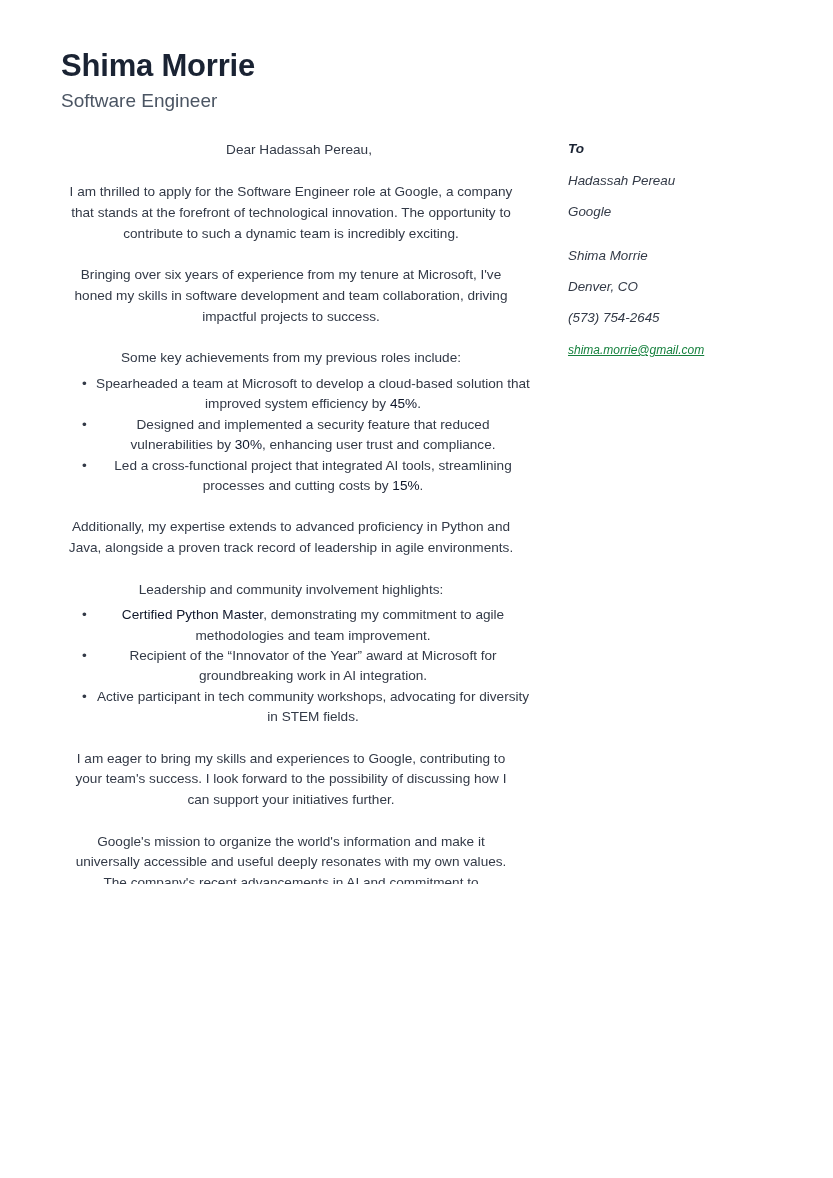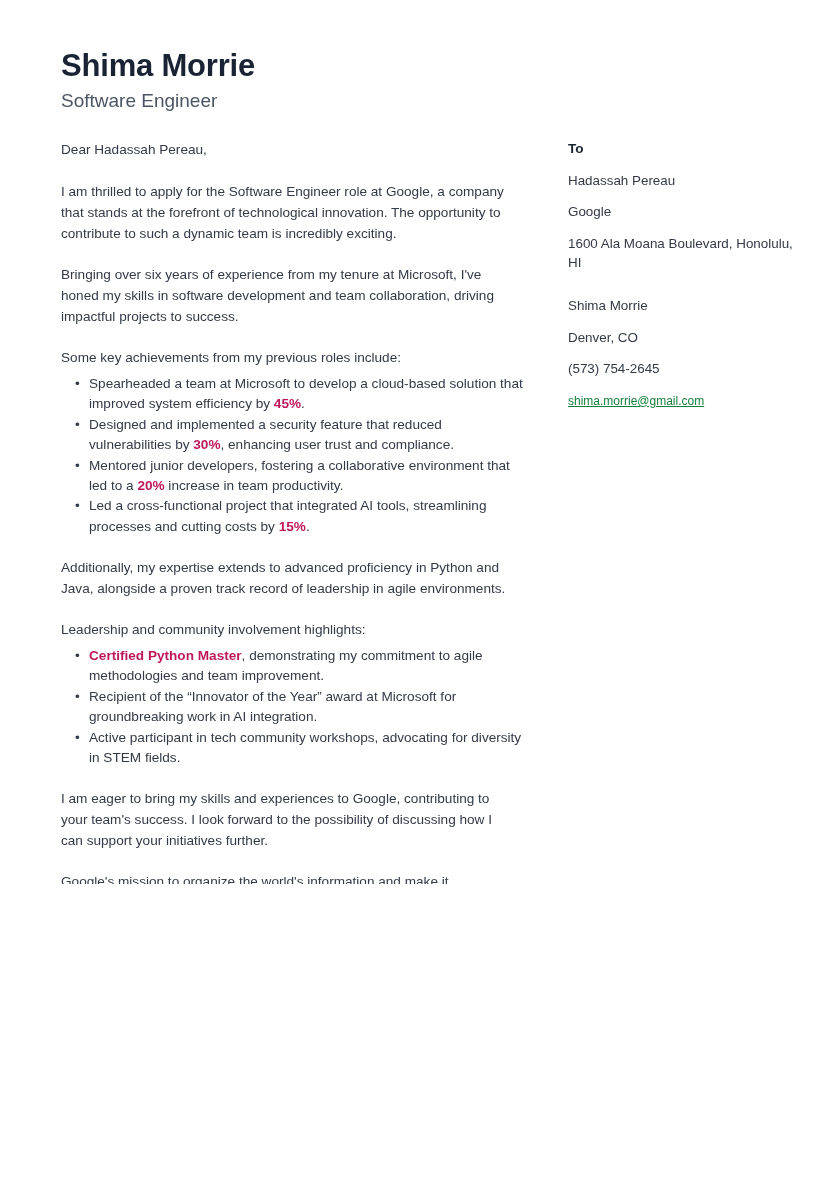--- a/index.html
+++ b/index.html
@@ -48,23 +48,24 @@
 
   
   .body-wrap {
     position: absolute;
     left: 0;
     top: 140px;
     width: 833px;
   }
   .col-left {
     position: absolute;
-    left: 61px;
+    left: 68px;
     top: 0;
     width: 462px;
+    text-align: center;
   }
   .col-right {
     position: absolute;
     left: 568px;
     top: 0;
     width: 225px;
   }
 
   
   .salutation {
@@ -76,22 +77,22 @@
   .para {
     font-size: 13.6px;
     line-height: 1.52;
     color: #333a47;
     margin: 0 16px 21px 0;
   }
   .para.tight {
     margin-bottom: 5px;
   }
   .para b, .bullets b {
-    font-weight: bold;
-    color: #be185d;
+    font-weight: normal;
+    color: #0f172a;
   }
   .bullets {
     list-style: none;
     margin: 0 0 21px 0;
     padding: 0;
   }
   .bullets li {
     position: relative;
     font-size: 13.6px;
     line-height: 1.5;
@@ -119,20 +120,21 @@
   
   .side-heading {
     font-size: 13.6px;
     font-weight: bold;
     color: #1a2333;
     margin: 0 0 13px 0;
     line-height: 1.3;
   }
   .side-block {
     margin-bottom: 24px;
+    font-style: italic;
   }
   .side-line {
     font-size: 13.4px;
     line-height: 1.45;
     color: #333a47;
     margin-bottom: 12px;
   }
   .side-line:last-child {
     margin-bottom: 0;
   }
@@ -162,21 +164,20 @@
 
       <p class="para">I am thrilled to apply for the Software Engineer role at Google, a company that stands at the forefront of technological innovation. The opportunity to contribute to such a dynamic team is incredibly exciting.</p>
 
       <p class="para">Bringing over six years of experience from my tenure at Microsoft, I've honed my skills in software development and team collaboration, driving impactful projects to success.</p>
 
       <p class="para tight">Some key achievements from my previous roles include:</p>
 
       <ul class="bullets">
           <li><span>Spearheaded a team at Microsoft to develop a cloud-based solution that improved system efficiency by </span><b>45%</b><span>.</span></li>
           <li><span>Designed and implemented a security feature that reduced vulnerabilities by </span><b>30%</b><span>, enhancing user trust and compliance.</span></li>
-          <li><span>Mentored junior developers, fostering a collaborative environment that led to a </span><b>20%</b><span> increase in team productivity.</span></li>
           <li><span>Led a cross-functional project that integrated AI tools, streamlining processes and cutting costs by </span><b>15%</b><span>.</span></li>
         </ul>
 
       <p class="para">Additionally, my expertise extends to advanced proficiency in Python and Java, alongside a proven track record of leadership in agile environments.</p>
 
       <p class="para tight">Leadership and community involvement highlights:</p>
 
       <ul class="bullets">
           <li><b>Certified Python Master</b><span>, demonstrating my commitment to agile methodologies and team improvement.</span></li>
           <li><span>Recipient of the “Innovator of the Year” award at Microsoft for groundbreaking work in AI integration.</span></li>
@@ -190,21 +191,20 @@
       <p class="signoff">Warm regards,</p>
 
     </div>
 
     <div class="col-right">
 
       <div class="side-block">
         <div class="side-heading">To</div>
         <div class="side-line">Hadassah Pereau</div>
         <div class="side-line">Google</div>
-        <div class="side-line">1600 Ala Moana Boulevard, Honolulu, HI</div>
       </div>
 
       <div class="side-block">
         <div class="side-line">Shima Morrie</div>
         <div class="side-line">Denver, CO</div>
         <div class="side-line">(573) 754-2645</div>
         <a class="side-link" href="#">shima.morrie@gmail.com</a>
       </div>
 
     </div>

